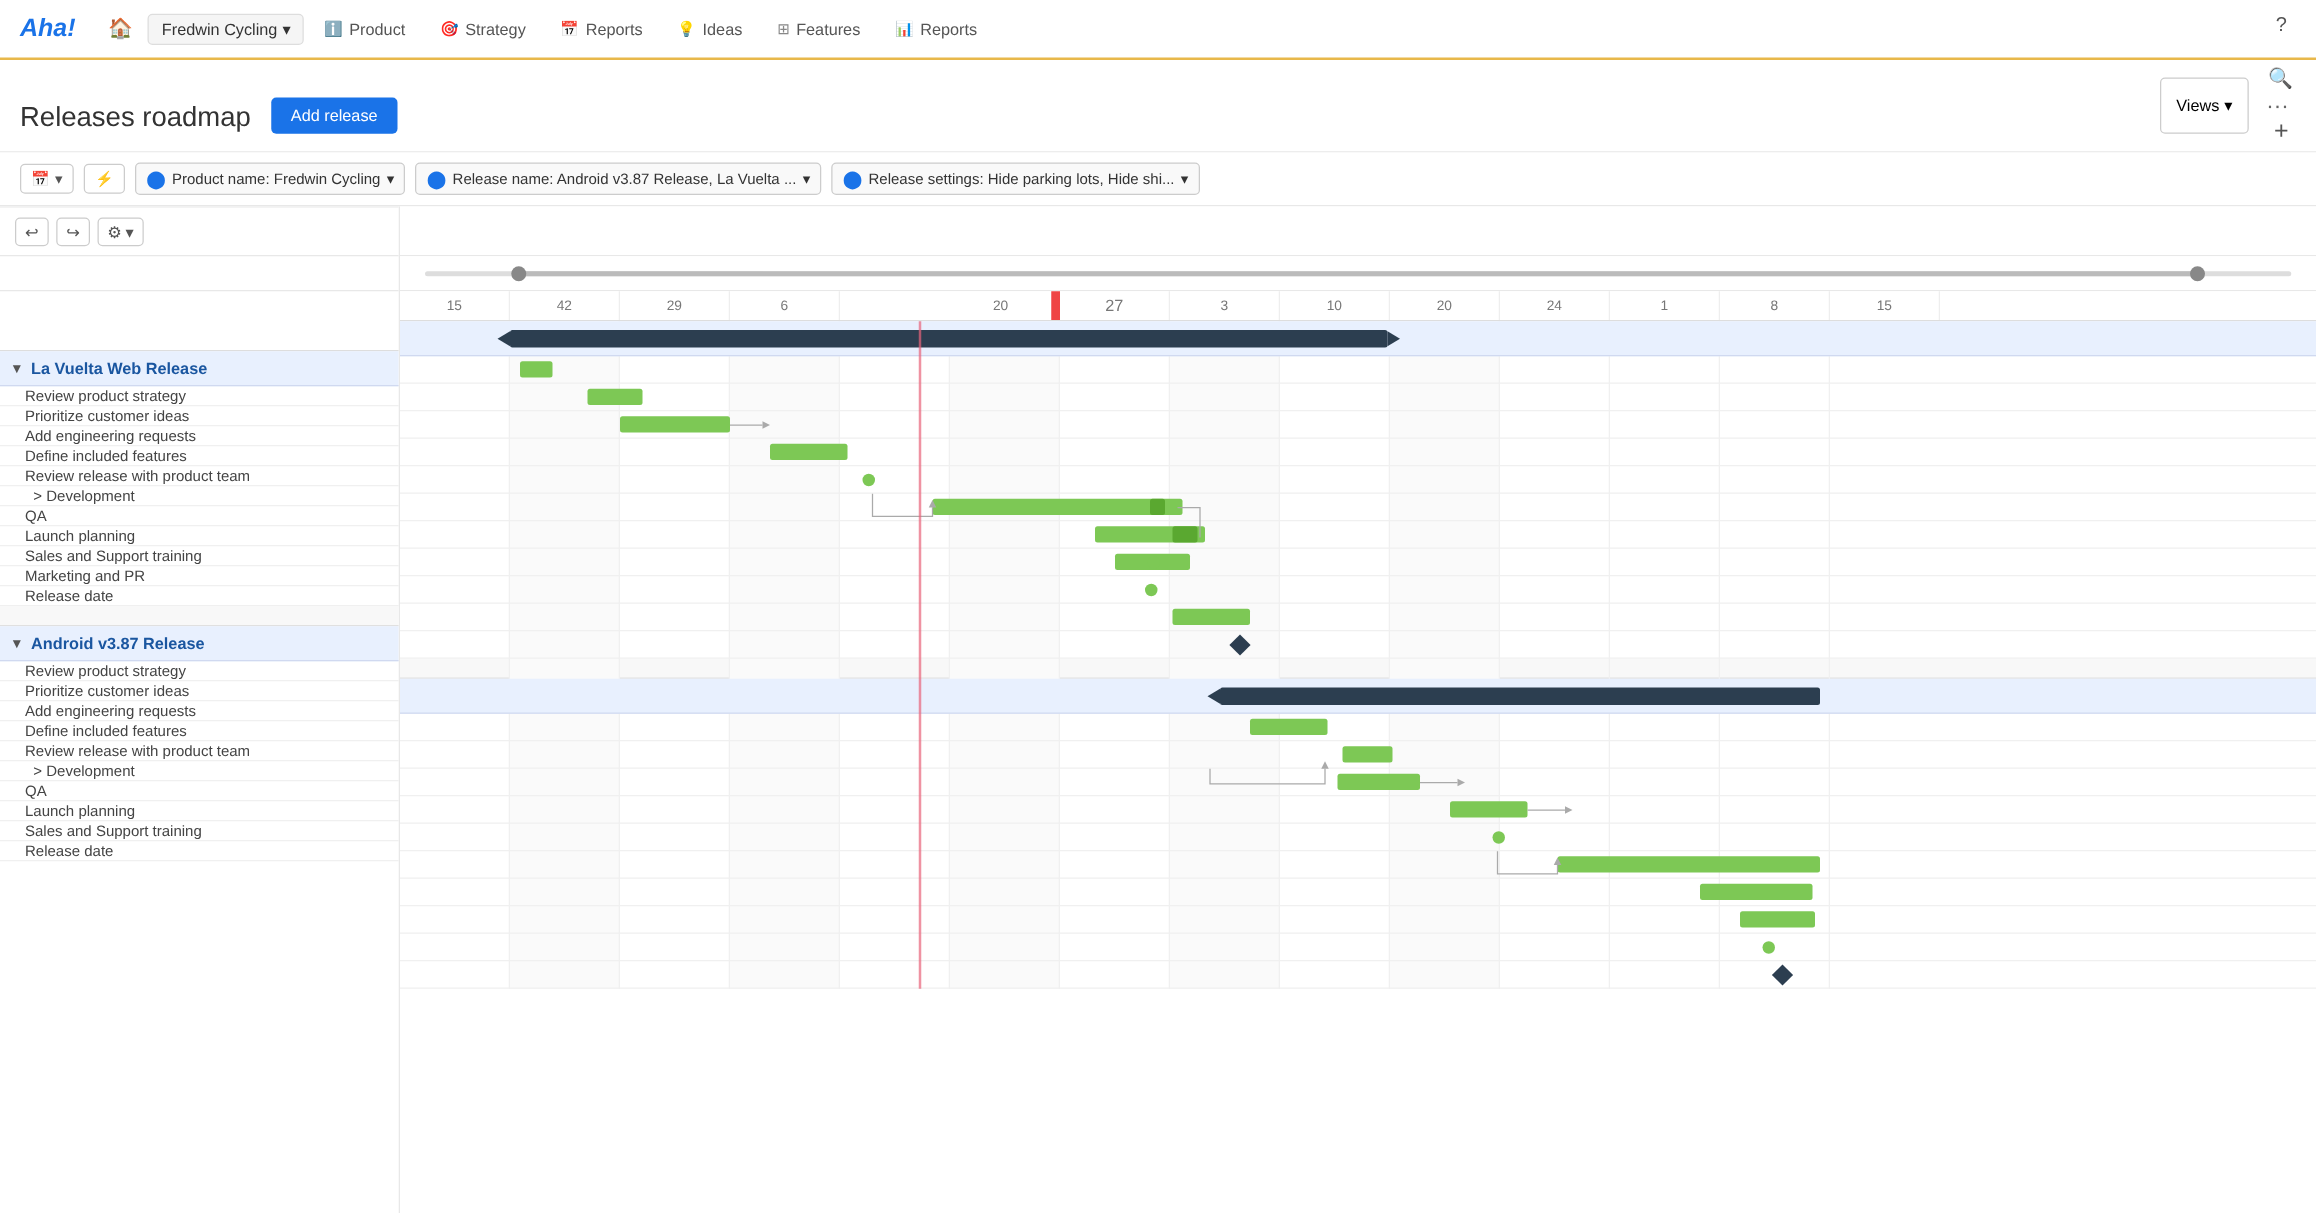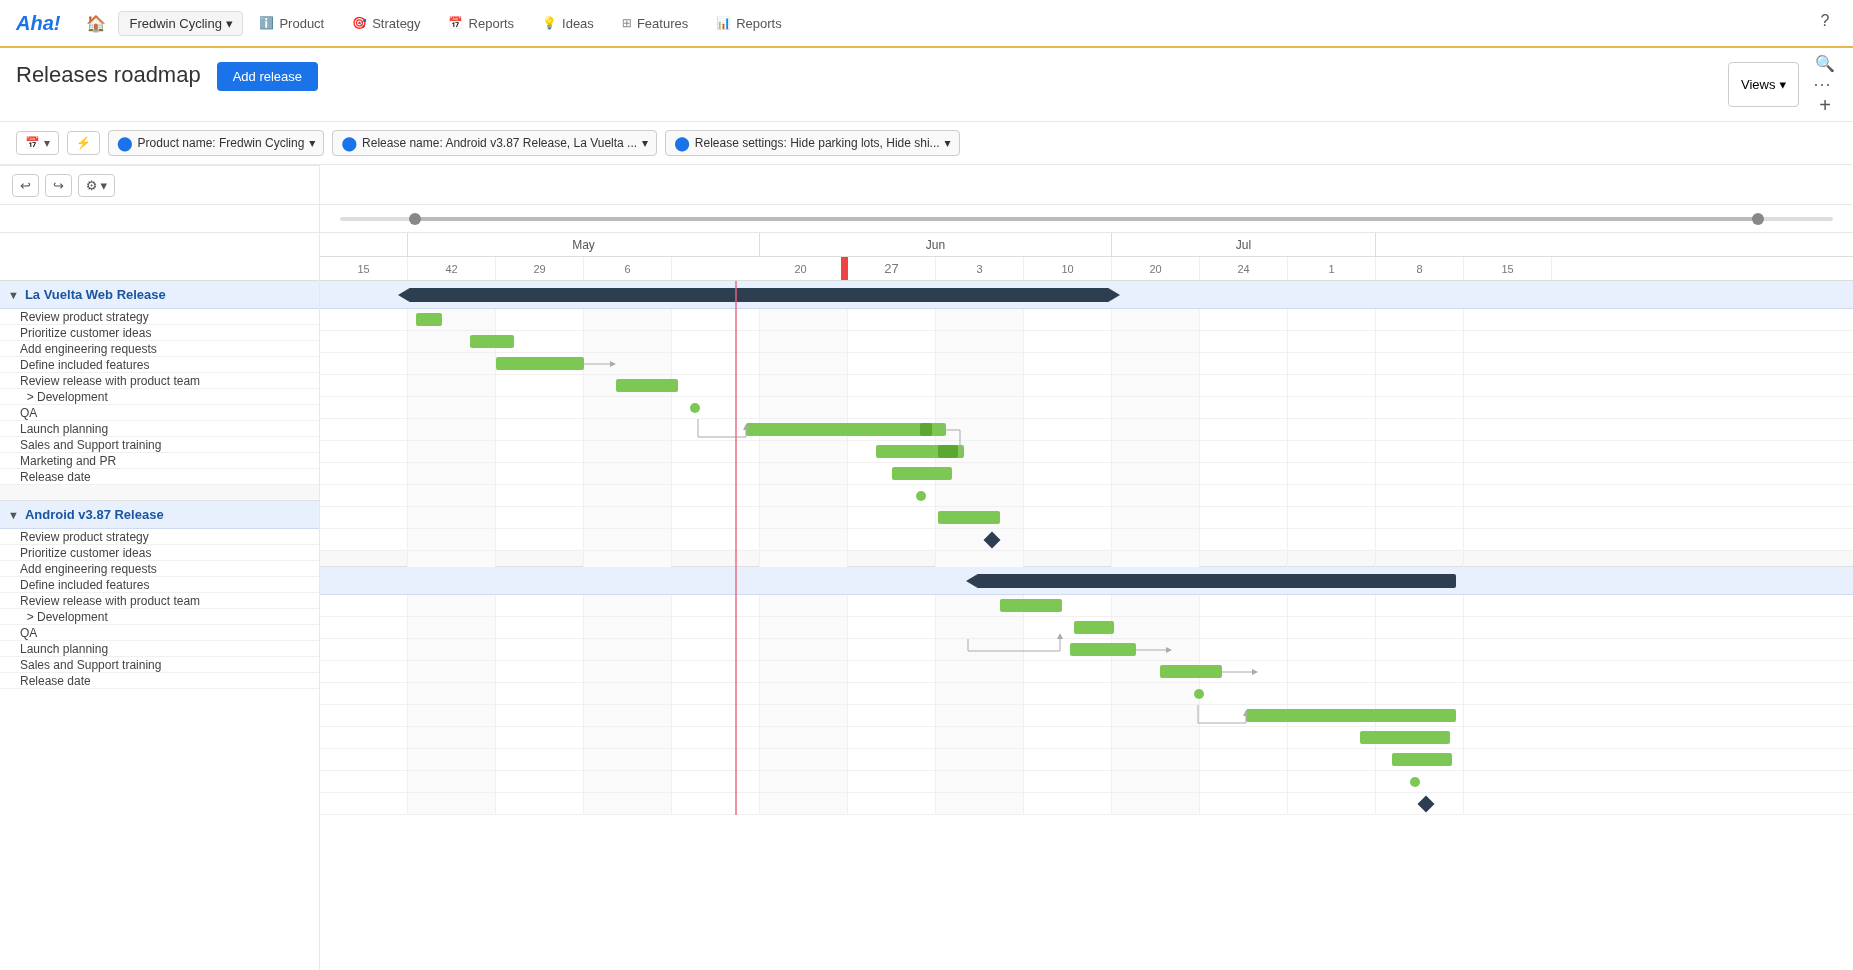--- a/index.html
+++ b/index.html
@@ -33,21 +33,21 @@
       border-radius: 4px; text-decoration: none;
     }
     .nav-tab .nav-icon { font-size: 12px; color: #888; }
     .nav-right { margin-left: auto; display: flex; align-items: center; gap: 6px; flex-direction: column; }
     .avatar-wrap { position: relative; cursor: pointer; }
     .avatar { width: 32px; height: 32px; border-radius: 50%; background: linear-gradient(135deg, #e67e22, #d35400); display: flex; align-items: center; justify-content: center; color: #fff; font-weight: 600; font-size: 13px; }
     .avatar-badge { position: absolute; top: -2px; right: -2px; width: 10px; height: 10px; background: #f39c12; border-radius: 50%; border: 2px solid #fff; }
 
     
     .subheader {
-      display: flex; align-items: flex-start;
+      display: flex; align-items: flex-end;
       padding: 14px 16px; border-bottom: 1px solid #e8e8e8;
     }
     .page-title { font-size: 22px; font-weight: 400; color: #333; margin-right: 16px; }
     .btn-primary {
       background: #1a73e8; color: #fff; border: none; border-radius: 4px;
       padding: 7px 16px; font-size: 13px; cursor: pointer; font-weight: 500;
     }
     .subheader-right { margin-left: auto; display: flex; align-items: center; gap: 8px; }
     .btn-views {
       border: 1px solid #ccc; background: #fff; border-radius: 4px;
@@ -317,26 +317,20 @@
       <div style="height:40px; border-bottom:1px solid #e8e8e8; background:#fff;"></div>
 
       <div style="height:28px; border-bottom:1px solid #e8e8e8; background:#fff; display:flex; align-items:center; padding:0 20px;">
         <div class="range-track" style="flex:1;">
           <div class="range-filled"></div>
           <div class="range-handle-left"></div>
           <div class="range-handle-right"></div>
         </div>
       </div>
 
-      <div style="display:flex; height:24px; border-bottom:1px solid #ddd; background:#fff; min-width:1200px;">
-        <div style="width:88px; border-right:1px solid #ddd; display:flex; align-items:center; justify-content:center; font-size:12px; color:#555; font-weight:500;"></div>
-        <div style="width:352px; border-right:1px solid #ddd; display:flex; align-items:center; justify-content:center; font-size:12px; color:#555; font-weight:500;">May</div>
-        <div style="width:352px; border-right:1px solid #ddd; display:flex; align-items:center; justify-content:center; font-size:12px; color:#555; font-weight:500;">Jun</div>
-        <div style="width:264px; border-right:1px solid #ddd; display:flex; align-items:center; justify-content:center; font-size:12px; color:#555; font-weight:500;">Jul</div>
-      </div>
 
       <div style="display:flex; height:24px; border-bottom:1px solid #ddd; background:#fff; min-width:1200px;">
         <div style="width:88px; border-right:1px solid #eee; display:flex; align-items:center; justify-content:center; font-size:11px; color:#777;">15</div>
         <div style="width:88px; border-right:1px solid #eee; display:flex; align-items:center; justify-content:center; font-size:11px; color:#777;">42</div>
         <div style="width:88px; border-right:1px solid #eee; display:flex; align-items:center; justify-content:center; font-size:11px; color:#777;">29</div>
         <div style="width:88px; border-right:1px solid #eee; display:flex; align-items:center; justify-content:center; font-size:11px; color:#777;">6</div>
         <div style="width:88px; border-right:1px solid #eee; display:flex; align-items:center; justify-content:center; font-size:11px; color:#777;margin-top:34px;">13</div>
         <div style="width:88px; border-right:7px solid #ef4444; display:flex; align-items:center; justify-content:center; font-size:11px; color:#777;">20</div>
         <div style="width:88px; border-right:1px solid #eee; display:flex; align-items:center; justify-content:center; font-size:13px; color:#777;">27</div>
         <div style="width:88px; border-right:1px solid #eee; display:flex; align-items:center; justify-content:center; font-size:11px; color:#777;">3</div>

